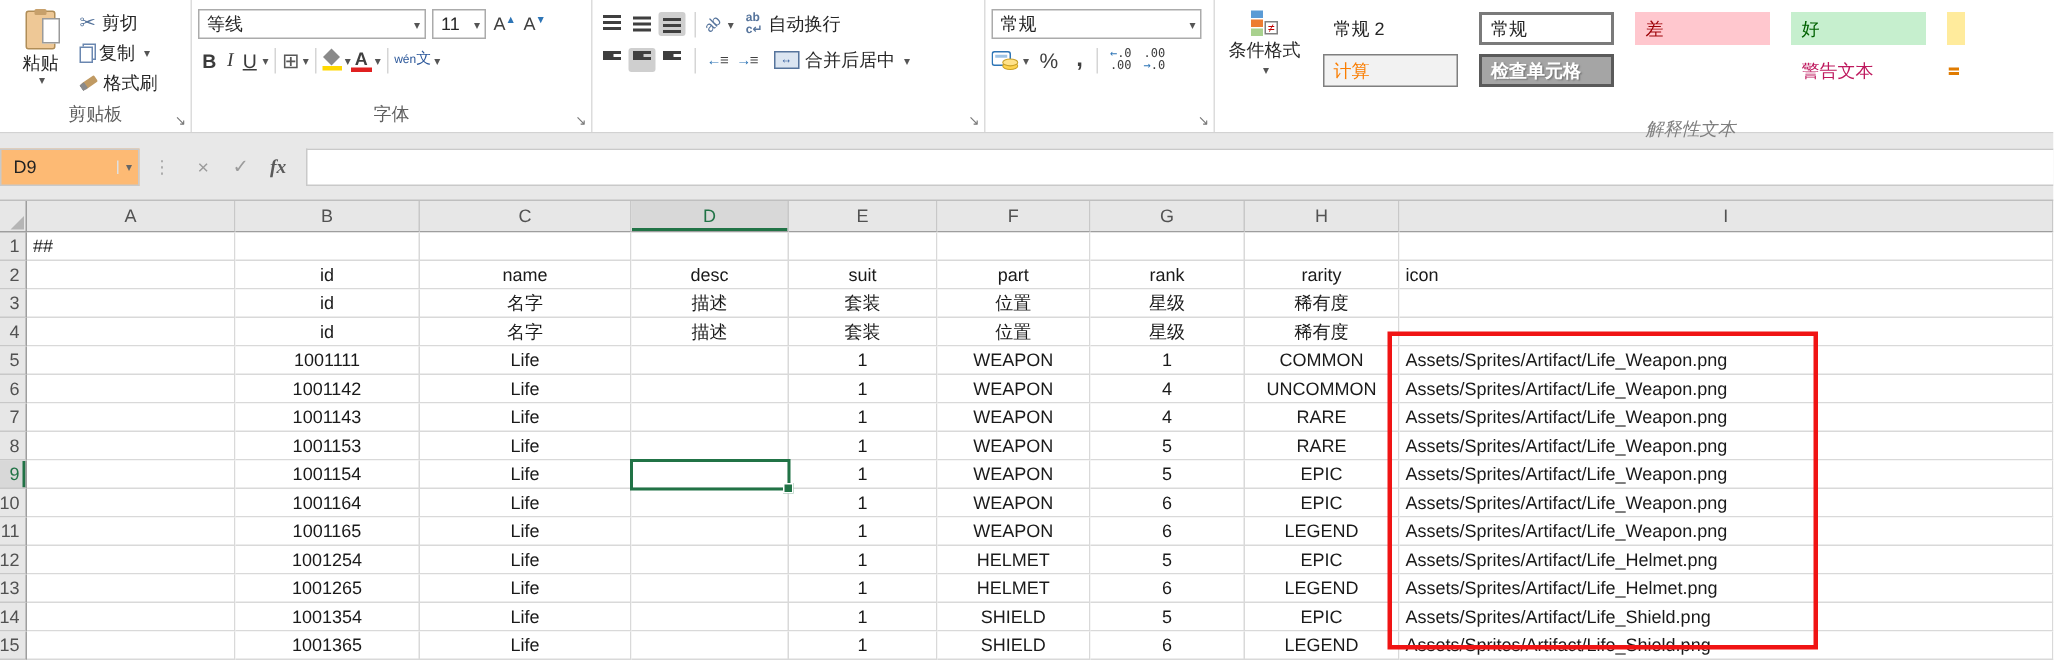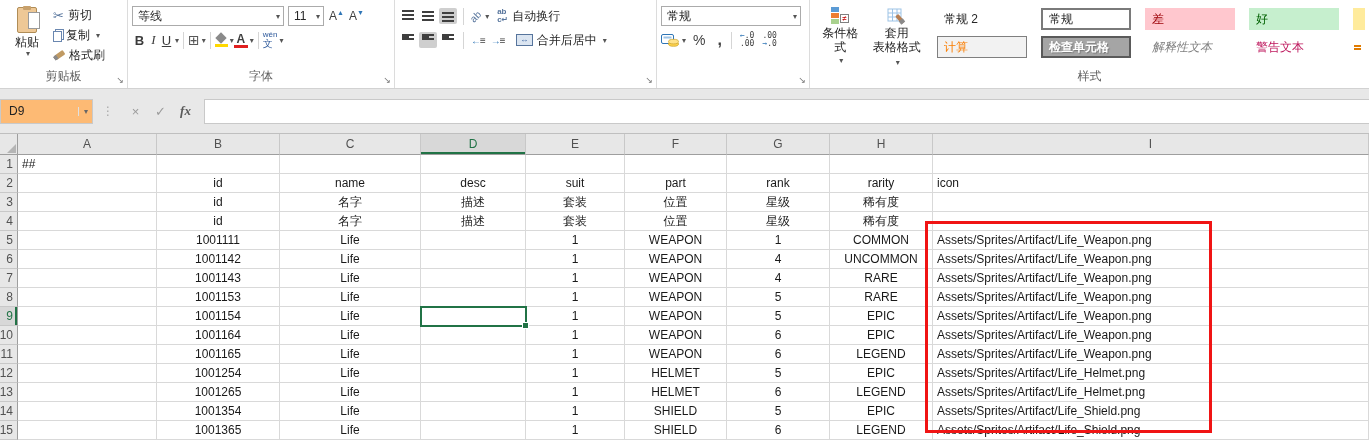--- a/index.html
+++ b/index.html
@@ -43,21 +43,21 @@
   .fmt-b { font-weight:bold; font-size:13px; color:#3b3b3b; width:15px; text-align:center; cursor:pointer; }
   .fmt-i { font-style:italic; font-family:"Liberation Serif",serif; font-size:13px; color:#3b3b3b; width:13px; text-align:center; cursor:pointer; }
   .fmt-u { text-decoration:underline; font-size:13px; color:#3b3b3b; width:13px; text-align:center; cursor:pointer; }
   .vsep { width:1px; height:17px; background:#d5d5d5; margin:0 4px; }
   .border-ic { font-size:14px; color:#585858; line-height:14px; cursor:pointer; }
   .fill-ic { position:relative; width:13px; height:14px; cursor:pointer; }
   .fill-ic::before { content:""; position:absolute; top:1px; left:2px; width:8px; height:8px; background:#8a8a8a; transform:rotate(45deg); }
   .fill-ic::after { content:""; position:absolute; bottom:0; left:0; width:13px; height:3px; background:#ffd800; }
   .fontcolor-ic { position:relative; width:14px; height:15px; text-align:center; font-size:12px; font-weight:bold; color:#3f3f3f; line-height:12px; cursor:pointer; }
   .fontcolor-ic::after { content:""; position:absolute; bottom:0; left:0; width:14px; height:3px; background:#e02020; }
-  .phon-ic { display:flex; flex-direction:column; align-items:flex-start; font-size:8px; line-height:8px; color:#2b579a; cursor:pointer; }
+  .phon-ic { display:flex; flex-direction:row; align-items:center; font-size:8px; line-height:8px; color:#2b579a; cursor:pointer; }
   .phon-ic .zi { font-size:10px; line-height:10px; }
 
   
   .bars { width:18px; height:16px; padding:2px 3px; display:flex; flex-direction:column; margin-right:2px; border-radius:2px; cursor:pointer; }
   .bars i { display:block; height:2px; background:#3f3f3f; }
   .v-top { justify-content:flex-start; gap:2px; }
   .v-mid { justify-content:center; gap:2px; }
   .v-bot { justify-content:flex-end; gap:2px; }
   .bars.h i { align-self:flex-start; }
   .h-l i:nth-child(2){ width:60%; } .h-l i:nth-child(1), .h-l i:nth-child(3){ width:100%; }
@@ -82,21 +82,21 @@
   
   .bigbtn { display:flex; flex-direction:column; align-items:center; justify-content:flex-start; font-size:12px; line-height:14px; color:#262626; padding:2px 5px 0 5px; cursor:pointer; text-align:center; }
   .gallery { display:grid; grid-template-columns:repeat(4,90px) 12px; column-gap:14px; row-gap:6px; margin:4px 0 0 10px; align-content:start; }
   .stylecell { height:22px; line-height:20px; font-size:12px; padding-left:6px; color:#262626; border:1px solid transparent; cursor:pointer; overflow:hidden; white-space:nowrap; }
   .s-normal2 { background:#fff; }
   .s-normal { background:#fff; border:2px solid #7a7a7a; line-height:18px; }
   .s-bad { background:#ffc7ce; color:#9c0006; }
   .s-good { background:#c6efce; color:#006100; }
   .s-calc { background:#f2f2f2; border:1px solid #7f7f7f; color:#fa7d00; font-weight:normal; }
   .s-check { background:#a5a5a5; border:2px solid #5a5a5a; color:#fff; font-weight:bold; text-shadow:1px 1px 1px #777; line-height:18px; }
-  .s-expl { color:#7f7f7f; font-style:italic; }
+  .s-expl { color:#7f7f7f; font-style:italic;margin-top:39px; }
   .s-warn { color:#be185d; }
   .s-neutral-sliver { background:#ffeb9c; padding-left:0; }
   .s-orange-sliver { background:transparent; position:relative; padding-left:0; }
   .s-orange-sliver::after { content:""; position:absolute; left:0; top:8px; width:7px; height:2px; background:#e07b00; box-shadow:0 3px 0 #e07b00; }
 
   
   .fbar { height:45px; background:#e8e8e8; border-bottom:1px solid #bfbfbf; display:flex; align-items:center; }
   .namebox { width:93px; height:25px; background:#fdba74; border:1px solid #c9c9c9; display:flex; align-items:center; font-size:12px; color:#222; padding:0 4px 0 8px; cursor:pointer; }
   .nb-caret { margin-left:auto; font-size:8px; color:#666; border-left:1px solid #e0e0e0; padding-left:5px; }
   .fdots { color:#a9a9a9; font-size:12px; margin:0 9px; }
@@ -299,50 +299,33 @@
           <svg width="20" height="20" viewBox="0 0 20 20">
             <rect x="1" y="1" width="8" height="5" fill="#5b9bd5"></rect>
             <rect x="1" y="7" width="8" height="5" fill="#ed7d31"></rect>
             <rect x="1" y="13" width="8" height="5" fill="#a9d18e"></rect>
             <rect x="10.5" y="8.5" width="8" height="8" fill="#fff" stroke="#808080"></rect>
             <text x="14.5" y="15" font-size="8" text-anchor="middle" fill="#c00000">≠</text>
           </svg>
           <span>条件格式</span>
           <span class="caret">▾</span>
         </div>
-        <div class="bigbtn">
-          <svg width="20" height="20" viewBox="0 0 20 20">
-            <rect x="1" y="3" width="13" height="12" fill="#fff" stroke="#9dc3e6"></rect>
-            <line x1="1" y1="7" x2="14" y2="7" stroke="#9dc3e6"></line>
-            <line x1="1" y1="11" x2="14" y2="11" stroke="#9dc3e6"></line>
-            <line x1="5.5" y1="3" x2="5.5" y2="15" stroke="#9dc3e6"></line>
-            <line x1="10" y1="3" x2="10" y2="15" stroke="#9dc3e6"></line>
-            <rect x="11" y="8" width="4" height="10" rx="1" transform="rotate(-40 13 13)" fill="#b77f53"></rect>
-            <rect x="12.5" y="13.5" width="5" height="4" transform="rotate(-40 15 15.5)" fill="#8a8a8a"></rect>
-          </svg>
-          <span>套用</span>
-          <span>
-            <span>表格格式</span>
-            <span class="caret">▾</span>
-          </span>
-        </div>
         <div class="gallery" id="gallery">
             <div class="stylecell s-normal2">常规 2</div>
             <div class="stylecell s-normal">常规</div>
             <div class="stylecell s-bad">差</div>
             <div class="stylecell s-good">好</div>
             <div class="stylecell s-neutral-sliver"></div>
             <div class="stylecell s-calc">计算</div>
             <div class="stylecell s-check">检查单元格</div>
             <div class="stylecell s-expl">解释性文本</div>
             <div class="stylecell s-warn">警告文本</div>
             <div class="stylecell s-orange-sliver"></div>
           </div>
       </div>
-      <div class="rg-label">样式</div>
     </div>
   </div>
 
   <div class="fbar">
     <div class="namebox">
       <span>D9</span>
       <span class="nb-caret">▾</span>
     </div>
     <span class="fdots">⋮</span>
     <span class="fb">×</span>

